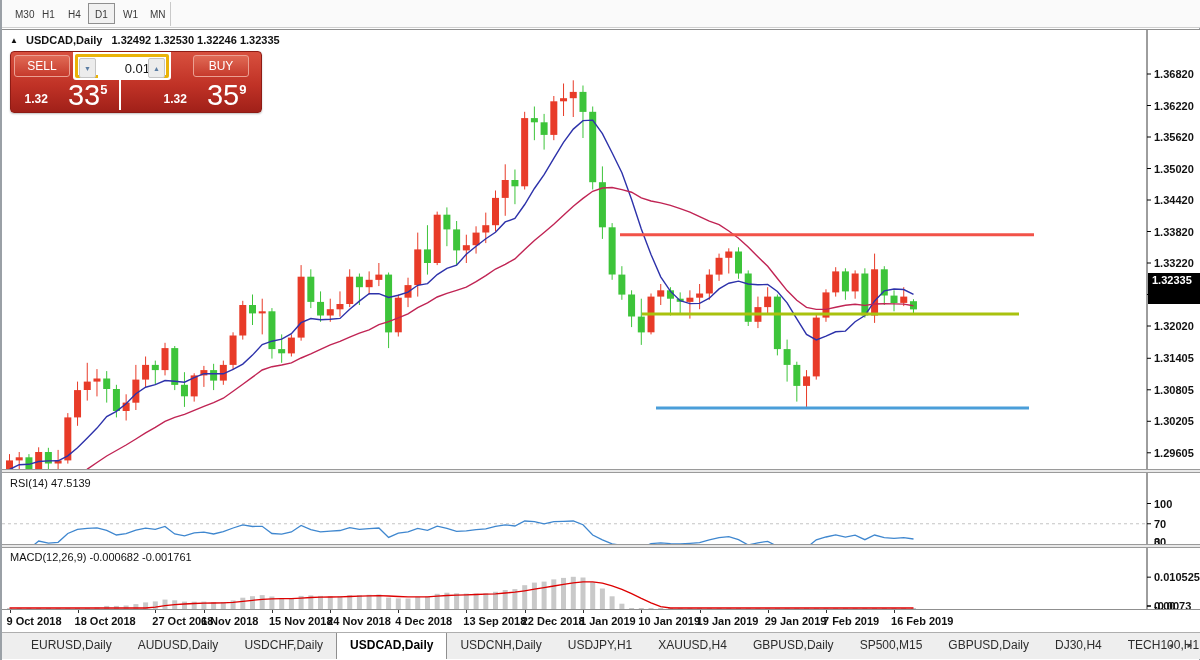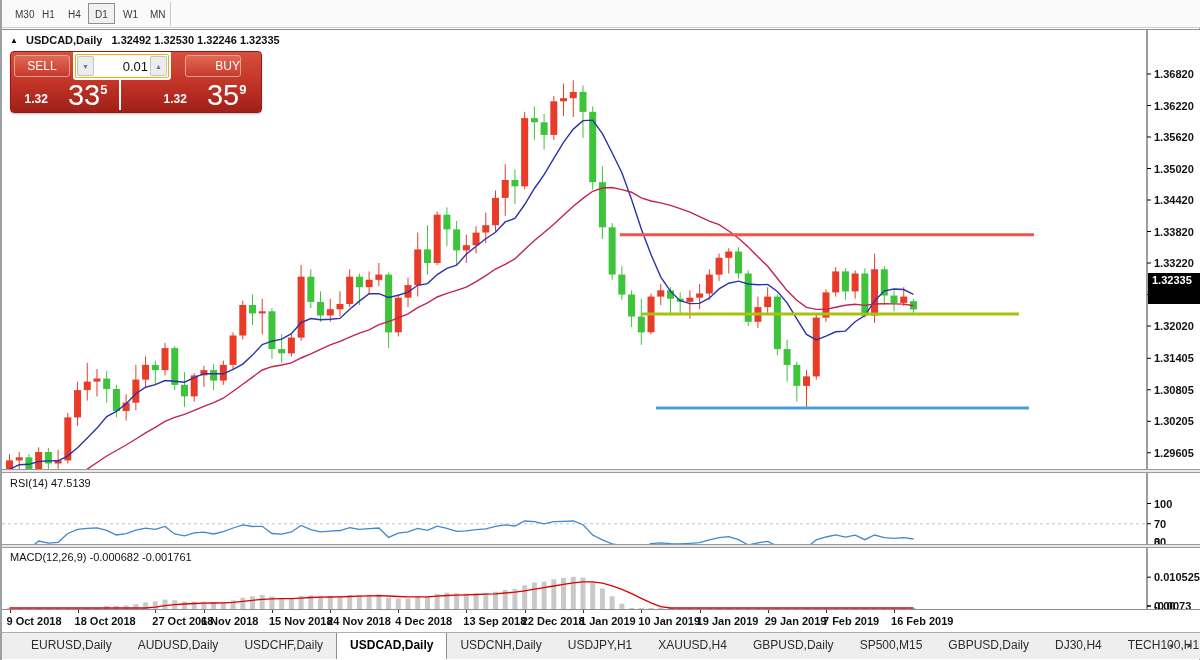--- a/index.html
+++ b/index.html
@@ -33,25 +33,25 @@
   .price-tag { position:absolute; left:1146px; width:52px; height:31px; background:#000;
     color:#fff; font-size:11px; font-weight:700; line-height:15px; padding-left:4px; }
 
   
   .oneclick { position:absolute; left:8px; top:21px; width:252px; height:62px;
     border-radius:4px; background:linear-gradient(#d8503e,#c03226 55%,#a02019);
     border:1px solid #8e1b14; box-shadow:0 1px 2px rgba(0,0,0,.25); }
   .oc-btn { position:absolute; top:3px; width:56px; height:22px; line-height:20px;
     text-align:center; color:#fff; font-size:12px; border-radius:3px;
     background:linear-gradient(#e06a55,#c63a2c); border:1px solid #eba092; cursor:pointer; }
-  .oc-btn.sell { left:3px; } .oc-btn.buy { right:20px;text-align:right; }
+  .oc-btn.sell { left:3px; } .oc-btn.buy { right:12px; }
   .oc-volwrap { position:absolute; left:62px; top:0px; width:98px; height:28px;
     background:#fff; border-radius:0 0 3px 3px; }
   .oc-vol { position:absolute; left:2px; top:2px; width:94px; height:24px;
-    border:1px solid #eab308; border-radius:2px; background:#fff; }
+    border:3px solid #eab308; border-radius:2px; background:#fff; }
   .oc-stepbtn { position:absolute; top:1px; width:17px; height:20px; background:#ececec;
     border:1px solid #c4c4c4; border-radius:2px; font-size:7px; color:#5b7da3;
     text-align:center; line-height:20px; cursor:pointer; }
   .oc-stepbtn.down { left:1px; } .oc-stepbtn.up { right:1px; }
   .oc-vol input { position:absolute; left:20px; top:1px; width:52px; height:20px; border:0;
     font-family:"Liberation Sans",sans-serif; font-size:13px; text-align:right; color:#111;
     outline:none; }
   .oc-price { position:absolute; bottom:2px; height:32px; color:#fff; display:flex;
     align-items:flex-end; justify-content:center; }
   .oc-price.sellp { left:2px; width:108px; border-right:2px solid #ffffff; }

